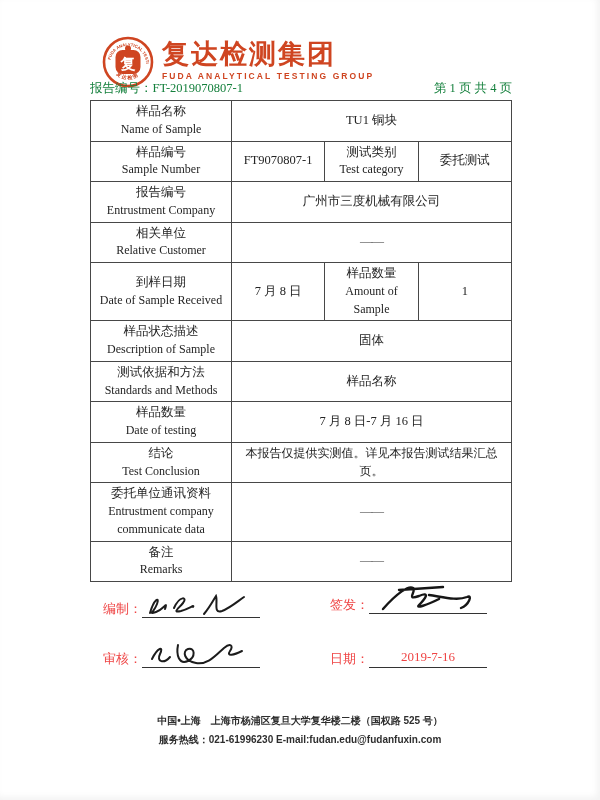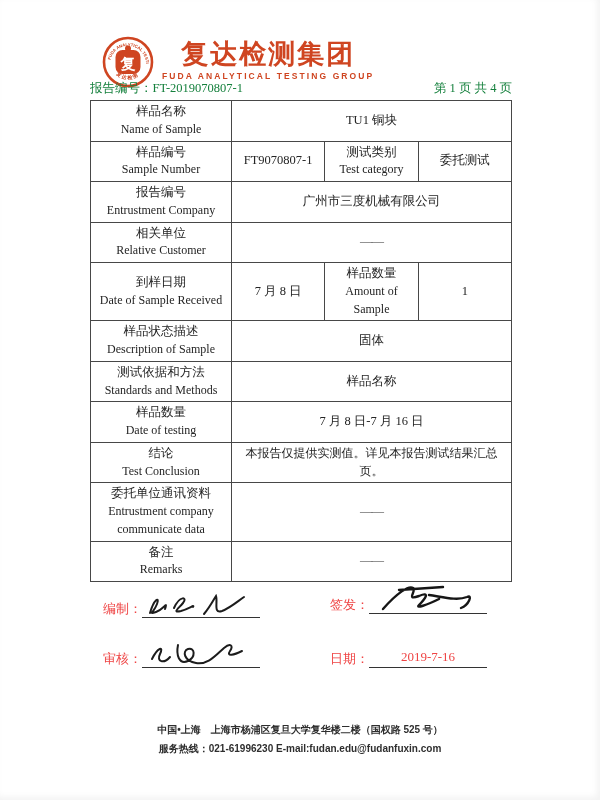--- a/index.html
+++ b/index.html
@@ -14,21 +14,21 @@
     box-shadow: inset -3px -3px 6px rgba(0,0,0,0.05);
   }
 
   
   .logo-block { position:absolute; left:100px; top:36px; display:flex; align-items:flex-start; }
   .seal { width:56px; height:52px; }
   .logo-text { margin-left:6px; padding-top:4px; }
   .logo-title {
     font-family:"Liberation Sans", sans-serif;
     font-weight:bold; font-size:27px; line-height:1.05;
-    letter-spacing:2px; color:#cf4521;text-align:center;
+    letter-spacing:2px; color:#cf4521;
   }
   .logo-subtitle {
     font-family:"Liberation Sans", sans-serif;
     font-weight:bold; font-size:8.5px; letter-spacing:2.1px;
     color:#cf4521; margin-top:3px;
   }
 
   
   .meta-row {
     position:absolute; left:90px; top:80px; width:422px;
@@ -66,21 +66,20 @@
   .uline .dval { position:absolute; left:0; right:0; bottom:2px; font-size:13px; }
   .sig-svg { position:absolute; left:0; bottom:-6px; }
 
   
   .footer {
     position:absolute; left:0; top:712px; width:600px;
     text-align:center;
     font-family:"Liberation Sans", sans-serif;
     font-size:10px; font-weight:600; color:#2e2e2e;
     line-height:1.85;
-    margin-top:9px;
   }
 </style>
 </head>
 <body>
 
 <div class="page">
 
   <div class="logo-block">
     <svg class="seal" viewBox="0 0 56 52">
       <circle cx="28" cy="26" r="24" fill="none" stroke="#cf4521" stroke-width="2.6"></circle>

